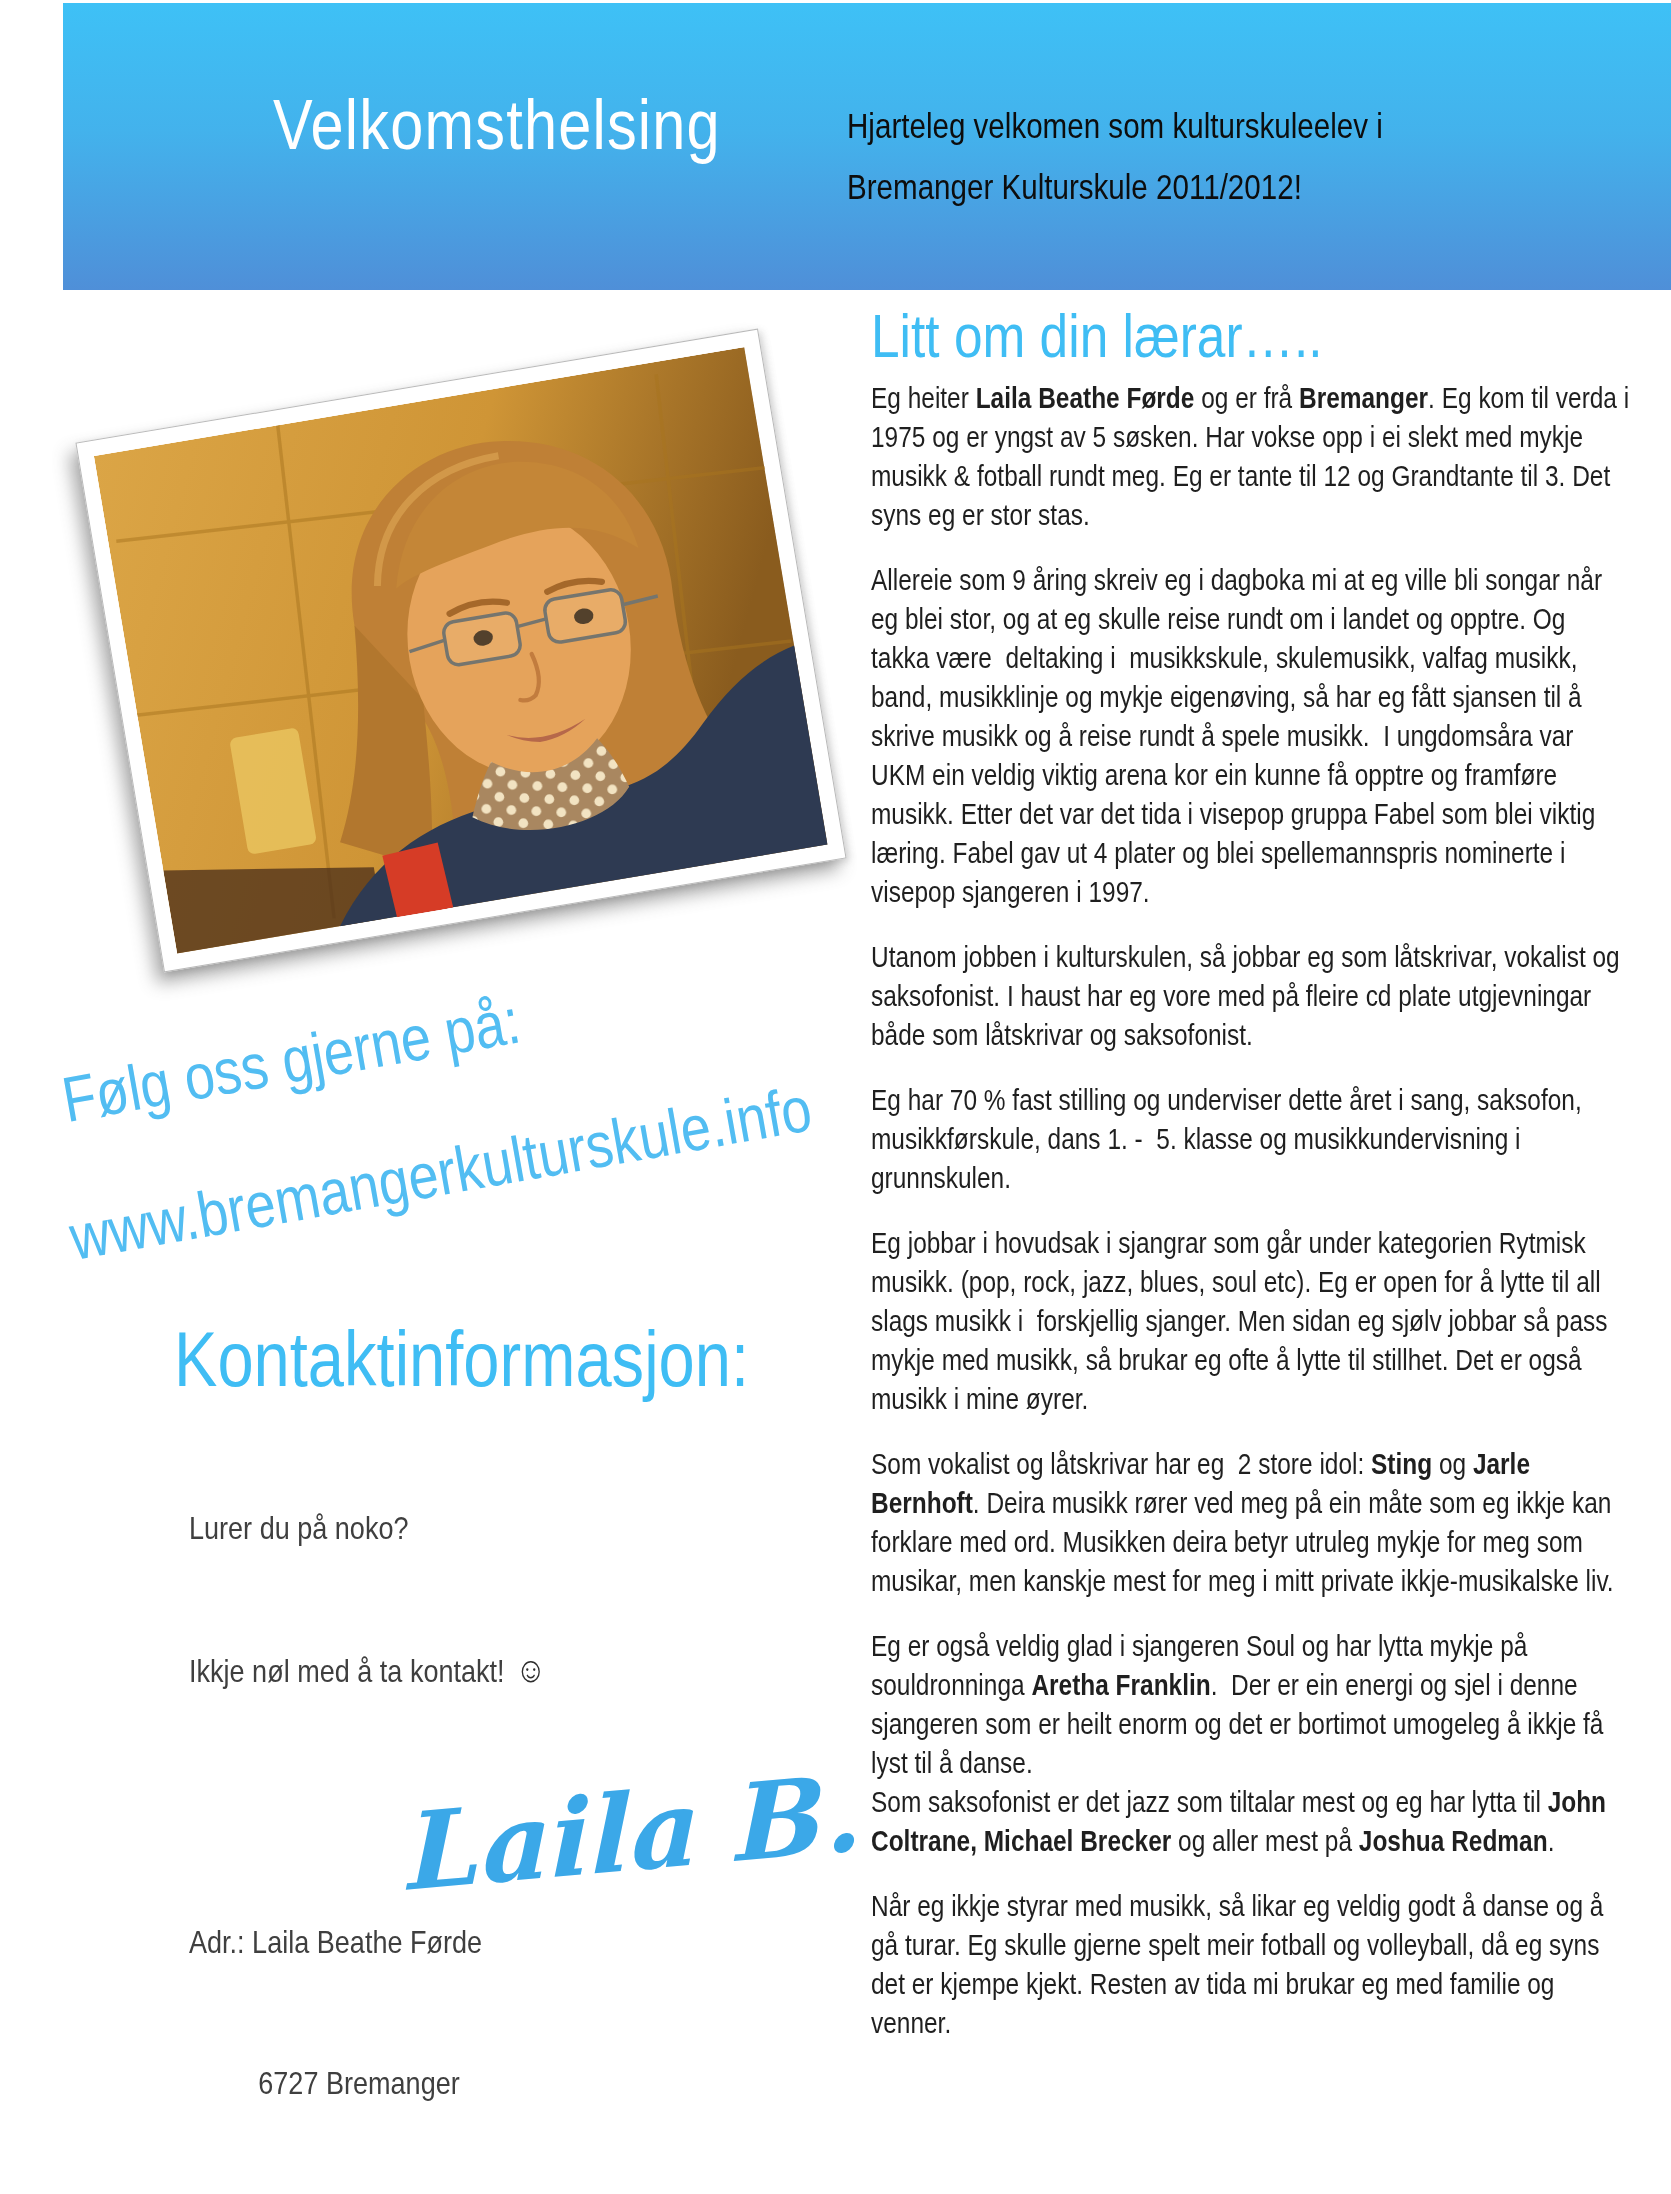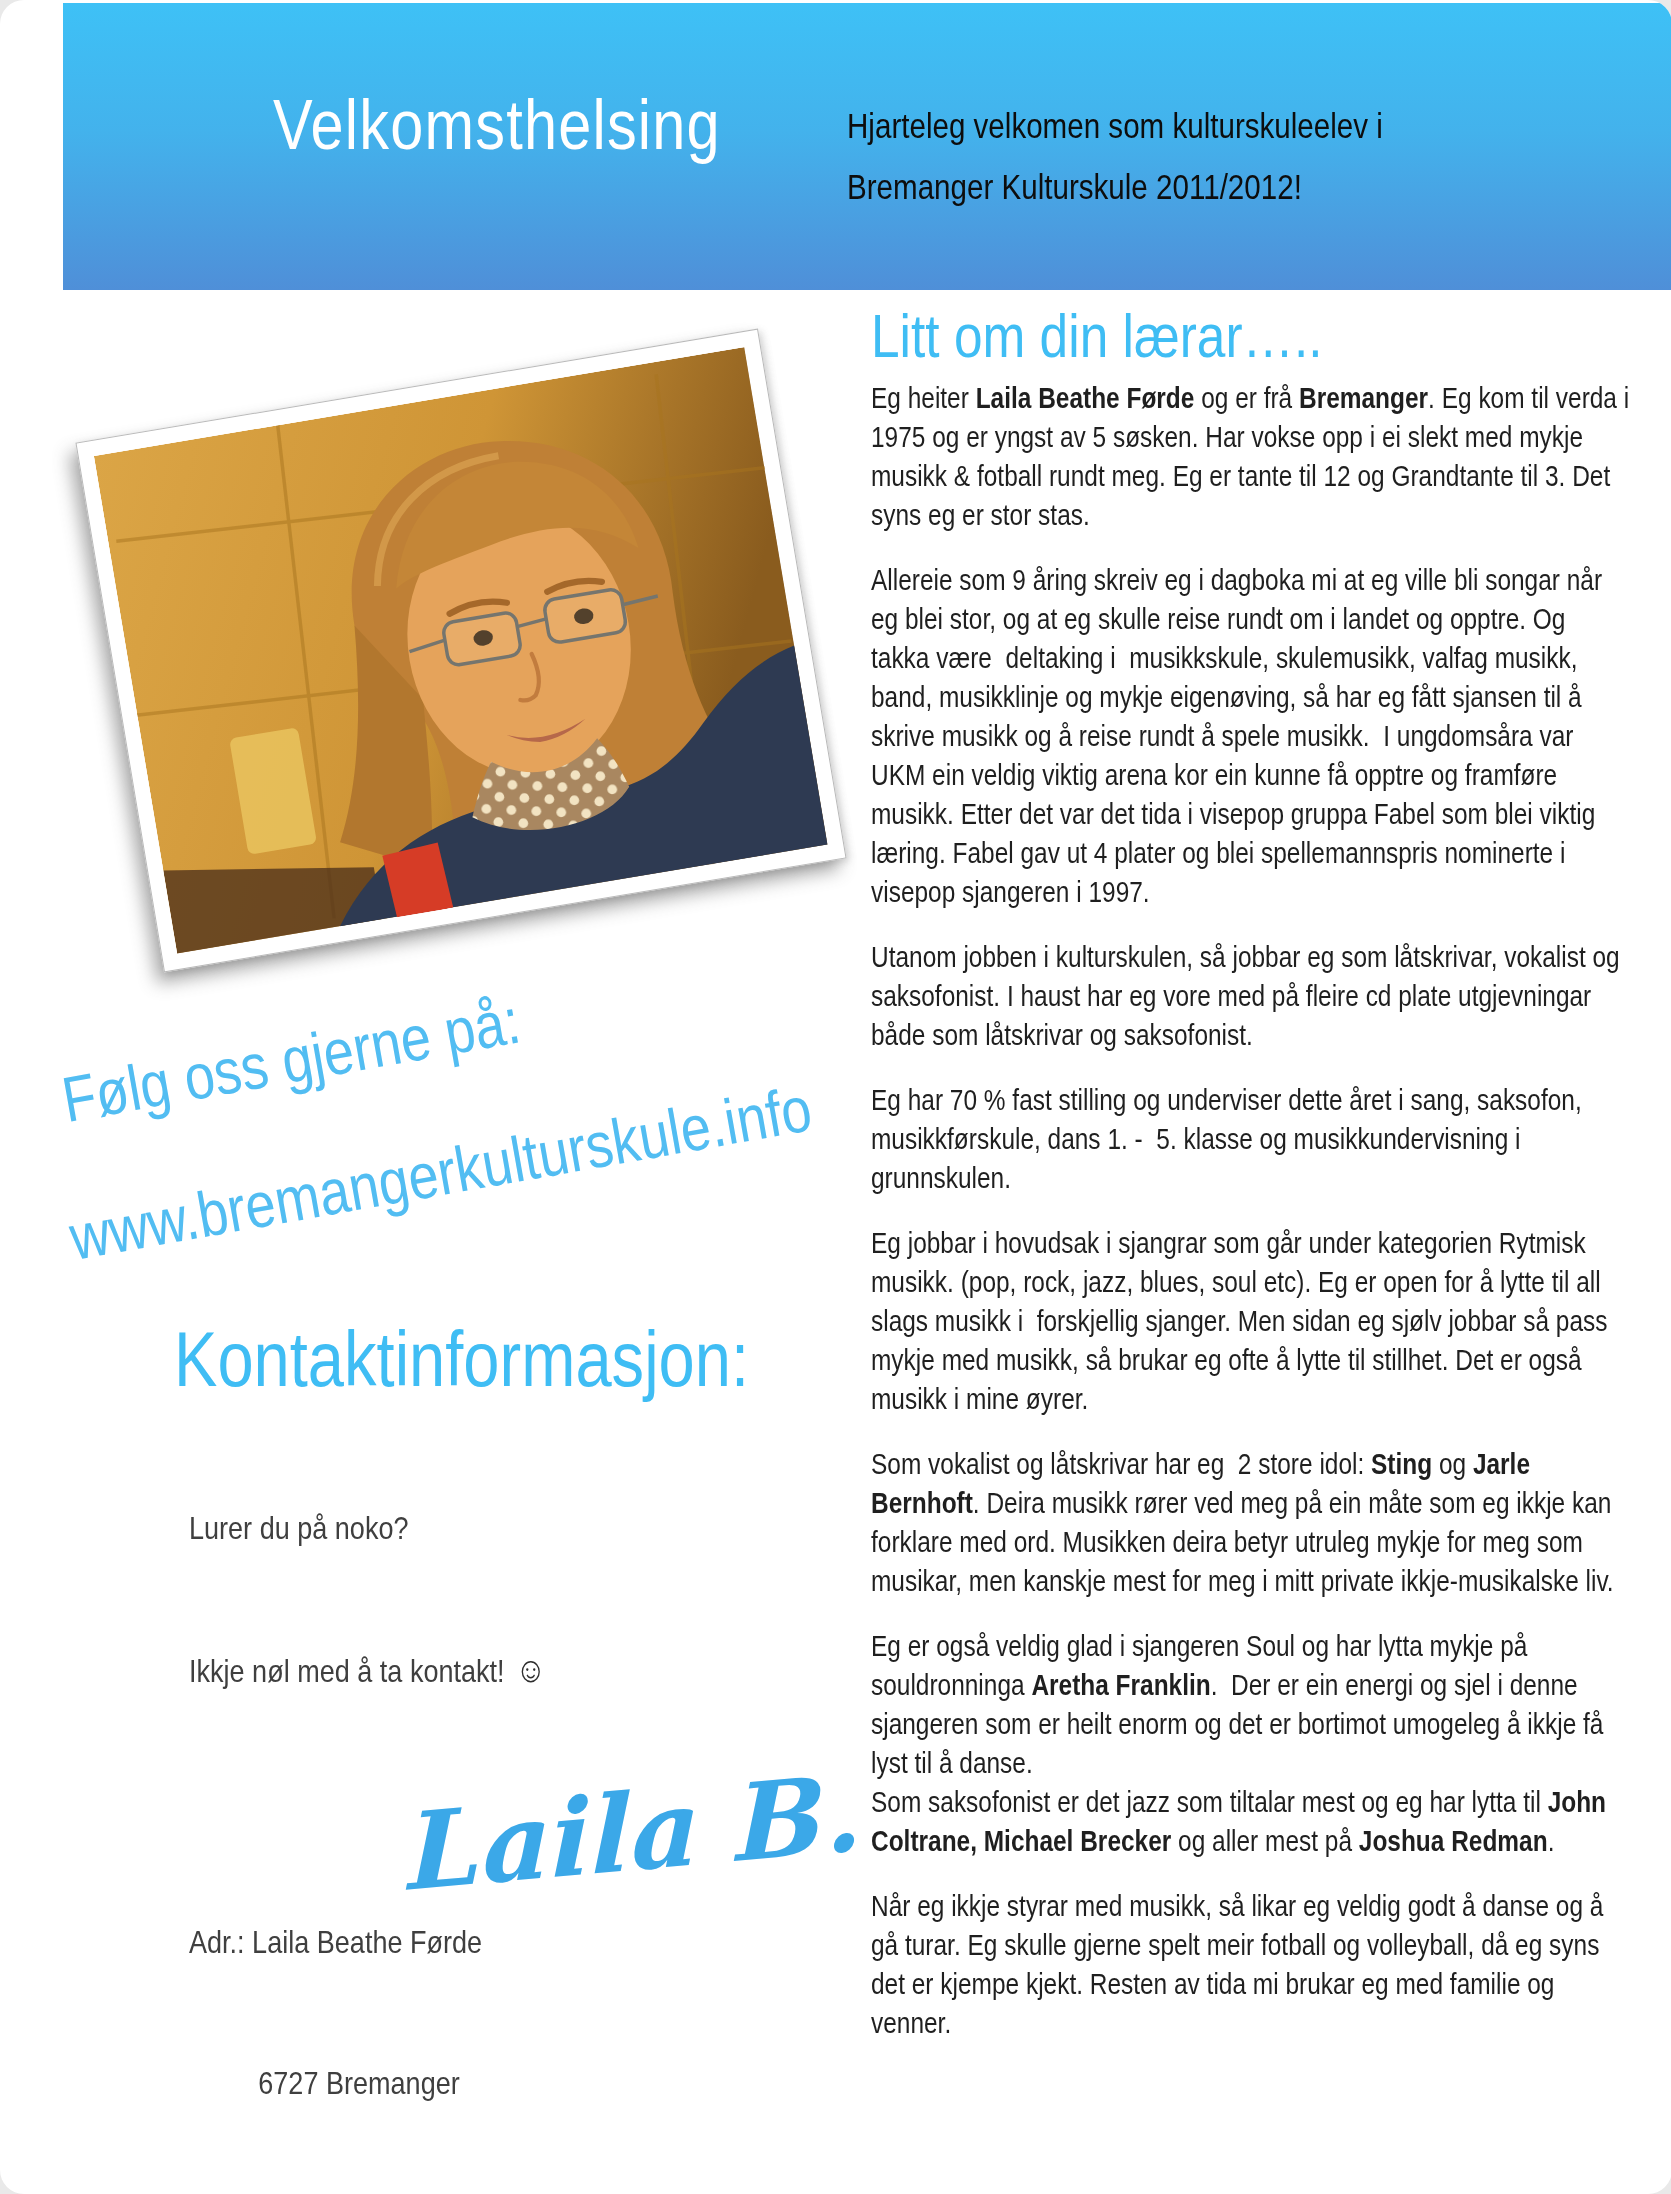--- a/index.html
+++ b/index.html
@@ -1,18 +1,18 @@
 <!DOCTYPE html>
 <html style="font-size:11px"><head>
 <meta charset="utf-8">
 <style>
   html,body{margin:0;padding:0;background:#e9e9e9;}
   .page{
     position:relative; width:1672px; height:2194px; background:#ffffff;
-    overflow:hidden; font-family:"Liberation Sans",sans-serif; margin:0 auto;border-radius:24px;
+    overflow:hidden; font-family:"Liberation Sans",sans-serif; margin:0 auto;
   }
   
   .header-band{
     position:absolute; left:63px; top:2.8px; width:1609px; height:287px;
     background:linear-gradient(180deg,#3ec1f6 0%, #43b2ec 45%, #4f8fd8 100%);
   }
   .header-title{
     position:absolute; left:210px; top:82px;
     font-size:70px; font-weight:400; color:#ffffff; letter-spacing:1.4px;
     transform:scaleX(0.85); transform-origin:left top; white-space:nowrap;

